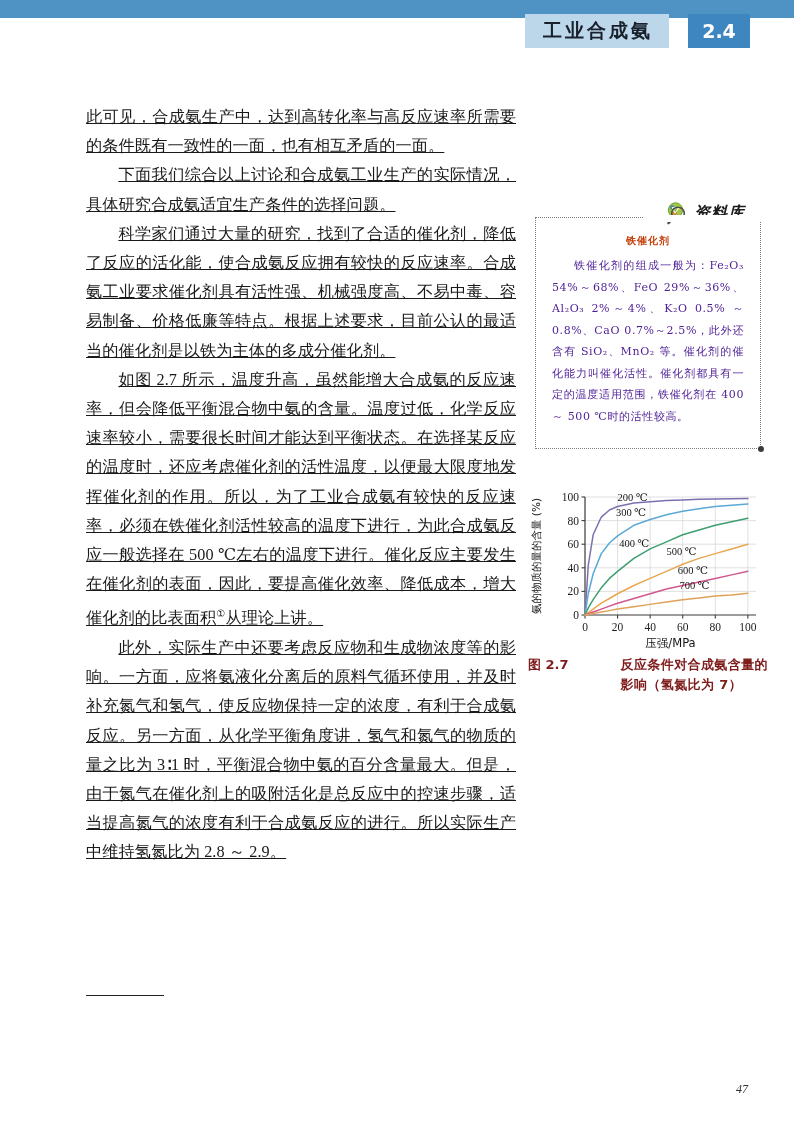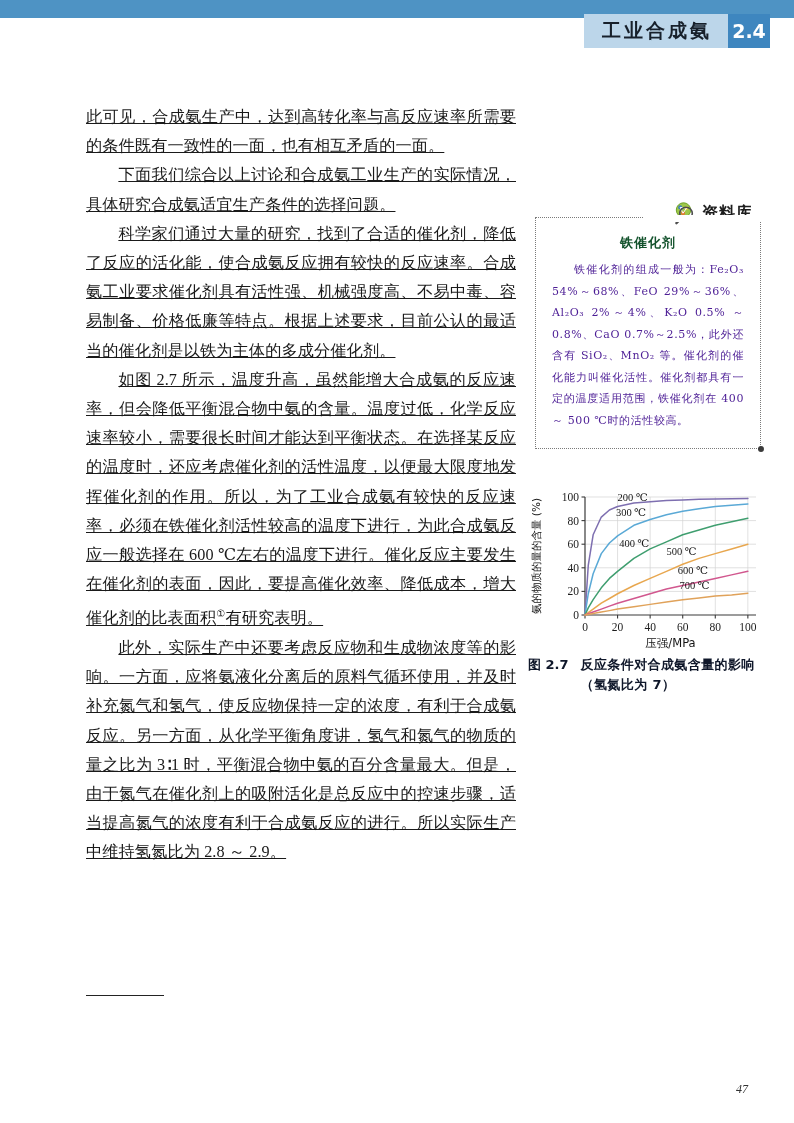--- a/index.html
+++ b/index.html
@@ -10,37 +10,37 @@
     color:#1a1a1a;
     position:relative;
     overflow:hidden;
   }
   
   #header-band{
     position:absolute;left:0;top:0;width:794px;height:18px;
     background:#4e93c4;
   }
   #header-title-block{
-    position:absolute;top:14px;right:24px;
-    display:flex;align-items:stretch;height:34px;
+    position:absolute;top:14px;right:44px;
+    display:flex;align-items:stretch;height:34px;gap:19px;
   }
   #header-title{
     background:#bcd6ea;color:#17202b;
     font-family:"DejaVu Sans","Liberation Sans",sans-serif;
     font-weight:bold;font-size:19px;
     letter-spacing:3px;
     display:flex;align-items:center;
     padding:0 16px 0 18px;
   }
   #header-number{
     background:#3e86bf;color:#ffffff;
     font-family:"DejaVu Sans","Liberation Sans",sans-serif;
     font-weight:bold;font-size:19px;
     display:flex;align-items:center;justify-content:center;
-    width:42px;
+    width:62px;
   }
   
   #main-column{
     position:absolute;left:86px;top:103px;width:430px;
   }
   .body-para{
     font-size:16.2px;
     line-height:29.2px;
     text-align:justify;
     text-align-last:left;
@@ -70,21 +70,21 @@
     font-size:12px;color:#333;
     font-family:"Liberation Serif","DejaVu Serif",serif;
     font-style:italic;
   }
   
   #sidebar{
     position:absolute;left:535px;top:200px;width:226px;
   }
   #databank-header{
     display:flex;align-items:center;justify-content:flex-end;
-    height:26px;margin-right:8px;
+    height:26px;margin-right:16px;font-style:italic;
   }
   #databank-icon{
     width:26px;height:24px;margin-right:4px;position:relative;display:block;
   }
   #databank-title{
     font-family:"DejaVu Sans","Liberation Sans",sans-serif;
     font-weight:bold;font-size:16px;color:#1d1d1d;letter-spacing:1px;
   }
   #databank-box{
     position:relative;
@@ -99,61 +99,62 @@
   #databank-box-mask{
     position:absolute;right:-2px;top:-3px;width:118px;height:7px;background:#ffffff;
   }
   #databank-dot{
     position:absolute;right:-4px;bottom:-4px;width:6px;height:6px;border-radius:50%;
     background:#3a3a3a;
   }
   #databank-subtitle{
     text-align:center;
     font-family:"DejaVu Sans","Liberation Sans",sans-serif;
-    font-weight:bold;font-size:13px;margin-bottom:7px;color:#14532d;
+    font-weight:bold;font-size:10px;margin-bottom:7px;color:#c2410c;
     letter-spacing:1px;
   }
   #databank-body{
     font-size:11px;line-height:21.5px;
     font-family:"DejaVu Serif","Liberation Serif",serif;
     text-align:justify;text-align-last:left;
     color:#4c1d95;
     text-indent:2em;
     letter-spacing:0.6px;
   }
   
   #figure-block{
     position:absolute;left:528px;top:487px;width:240px;
   }
   #chart-area{position:relative;width:236px;height:160px;}
   #chart-svg{display:block;}
   #figure-caption{
     margin-top:8px;
     display:flex;
     font-family:"DejaVu Sans","Liberation Sans",sans-serif;
-    font-size:13px;font-weight:bold;color:#0f172a;
+    font-size:13px;font-weight:bold;color:#7f1d1d;
     line-height:20px;
+    gap:40px;
   }
   #figure-caption-label{white-space:nowrap;margin-right:12px;}
   #figure-caption-text{letter-spacing:0.4px;}
 </style>
 </head>
 <body>
 
 <div id="header-band"></div>
 <div id="header-title-block">
   <div id="header-title">工业合成氨</div>
   <div id="header-number">2.4</div>
 </div>
 
 <div id="main-column">
   <p class="body-para">此可见，合成氨生产中，达到高转化率与高反应速率所需要的条件既有一致性的一面，也有相互矛盾的一面。</p>
   <p class="body-para indent">下面我们综合以上讨论和合成氨工业生产的实际情况，具体研究合成氨适宜生产条件的选择问题。</p>
   <p class="body-para indent">科学家们通过大量的研究，找到了合适的催化剂，降低了反应的活化能，使合成氨反应拥有较快的反应速率。合成氨工业要求催化剂具有活性强、机械强度高、不易中毒、容易制备、价格低廉等特点。根据上述要求，目前公认的最适当的催化剂是以铁为主体的多成分催化剂。</p>
-  <p class="body-para indent"><span>如图 2.7 所示，温度升高，虽然能增大合成氨的反应速率，但会降低平衡混合物中氨的含量。温度过低，化学反应速率较小，需要很长时间才能达到平衡状态。在选择某反应的温度时，还应考虑催化剂的活性温度，以便最大限度地发挥催化剂的作用。所以，为了工业合成氨有较快的反应速率，必须在铁催化剂活性较高的温度下进行，为此合成氨反应一般选择在 600 ℃左右的温度下进行。催化反应主要发生在催化剂的表面，因此，要提高催化效率、降低成本，增大催化剂的比表面积</span><sup class="fn">①</sup><span>有研究表明。</span></p>
+  <p class="body-para indent"><span>如图 2.7 所示，温度升高，虽然能增大合成氨的反应速率，但会降低平衡混合物中氨的含量。温度过低，化学反应速率较小，需要很长时间才能达到平衡状态。在选择某反应的温度时，还应考虑催化剂的活性温度，以便最大限度地发挥催化剂的作用。所以，为了工业合成氨有较快的反应速率，必须在铁催化剂活性较高的温度下进行，为此合成氨反应一般选择在 500 ℃左右的温度下进行。催化反应主要发生在催化剂的表面，因此，要提高催化效率、降低成本，增大催化剂的比表面积</span><sup class="fn">①</sup><span>从理论上讲。</span></p>
   <p class="body-para indent">此外，实际生产中还要考虑反应物和生成物浓度等的影响。一方面，应将氨液化分离后的原料气循环使用，并及时补充氮气和氢气，使反应物保持一定的浓度，有利于合成氨反应。另一方面，从化学平衡角度讲，氢气和氮气的物质的量之比为 3∶1 时，平衡混合物中氨的百分含量最大。但是，由于氮气在催化剂上的吸附活化是总反应中的控速步骤，适当提高氮气的浓度有利于合成氨反应的进行。所以实际生产中维持氢氮比为 2.8 ～ 2.9。</p>
 </div>
 
 <div id="footnote-block">
   <div id="footnote-rule"></div>
 </div>
 
 <div id="page-number">47</div>
 
 <div id="sidebar">

